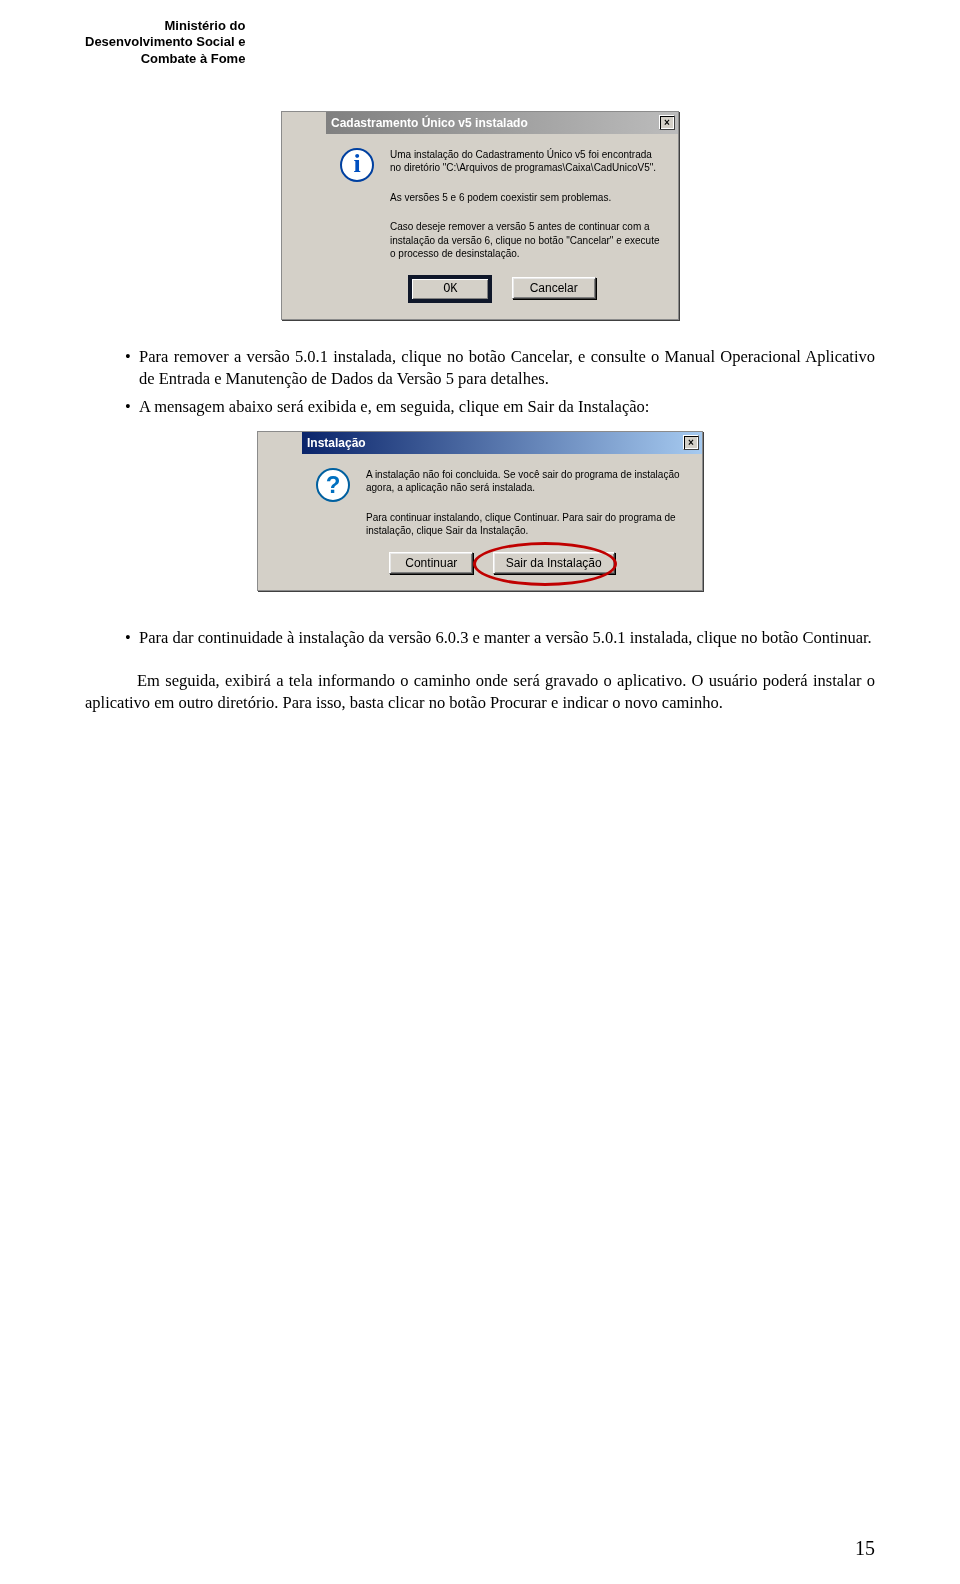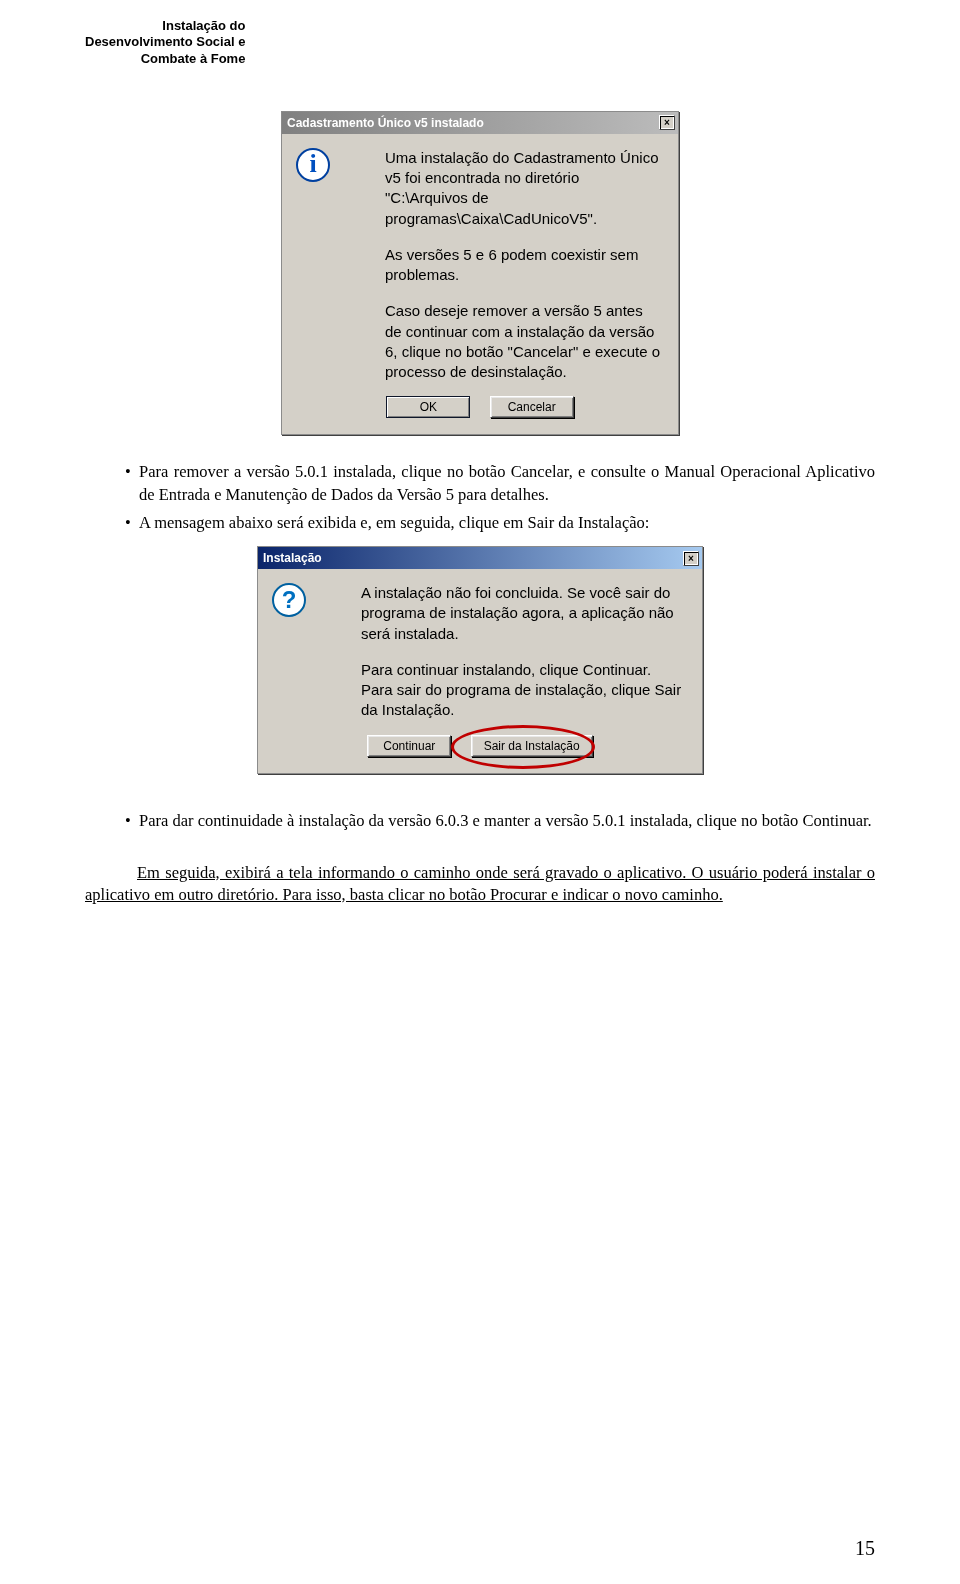--- a/index.html
+++ b/index.html
@@ -48,20 +48,21 @@
   .dialogs { text-align: center; }
   .dialog {
     display: inline-block;
     text-align: left;
     border: 1px solid #8b8b8b;
     background: #d4d0c8;
     font-family: Tahoma, Arial, sans-serif;
     font-size: 12px;
     color: #000;
     box-shadow: 1px 1px 0 #404040;
+    padding-left: 44px;
   }
   .dialog1 { width: 398px; margin-top: 4px; margin-bottom: 16px; }
   .dialog2 { width: 446px; margin-top: 0px; margin-bottom: 10px; }
   .titlebar {
     font-weight: bold;
     color: #fff;
     padding: 3px 3px;
     display: flex;
     justify-content: space-between;
     align-items: center;
@@ -78,60 +79,60 @@
     border-bottom-color: #404040;
     font-family: Arial, sans-serif;
     font-size: 10px; font-weight: bold;
     text-align: center;
     line-height: 13px;
     color: #000;
     box-shadow: 1px 1px 0 #000 inset, -1px -1px 0 #fff inset;
   }
   .dlg-body { display: flex; padding: 14px 16px 8px 14px; gap: 14px; }
   .dlg-icon { flex: 0 0 36px; }
-  .dlg-text p { margin-bottom: 16px; line-height: 1.35; font-size: 15px; margin-left: 39px; }
+  .dlg-text p { margin-bottom: 16px; line-height: 1.35; font-size: 10px; }
   .dlg-text p:last-child { margin-bottom: 6px; }
   .dlg-buttons { text-align: center; padding: 0 0 16px 0; }
   .win-btn {
     display: inline-block;
     min-width: 84px;
     padding: 3px 12px;
     background: #d4d0c8;
     border: 1px solid #404040;
     border-top-color: #fff;
     border-left-color: #fff;
     box-shadow: 1px 1px 0 #000, inset 1px 1px 0 #e8e8e8, inset -1px -1px 0 #808080;
     font-family: Tahoma, Arial, sans-serif;
     font-size: 12px;
     text-align: center;
     margin: 0 8px;
   }
   .win-btn.wide { min-width: 116px; }
-  .win-btn.default { border: 1px solid #0f172a; box-shadow: inset 1px 1px 0 #fff, inset -1px -1px 0 #808080; }
+  .win-btn.default { border: 4px solid #0f172a; box-shadow: inset 1px 1px 0 #fff, inset -1px -1px 0 #808080; font-family: Liberation Mono, monospace; }
   .ellipse-wrap { position: relative; display: inline-block; }
   .red-ellipse {
     position: absolute;
     left: -12px; top: -10px;
     width: 144px; height: 44px;
     border: 3px solid #c00000;
     border-radius: 50%;
     pointer-events: none;
   }
   .body-text {
     font-size: 16.5px;
     line-height: 1.35;
     text-align: justify;
   }
   .bullet {
     display: flex;
     margin-bottom: 6px;
   }
   .bullet .mark { flex: 0 0 40px; padding-left: 40px; }
   .bullet .btxt { flex: 1; }
-  .para-indent { text-indent: 52px; margin-top: 30px; text-decoration: underline; }
+  .para-indent { text-indent: 52px; margin-top: 21px; }
   .page-num {
     position: absolute;
     bottom: 24px;
     right: 85px;
     font-size: 20px;
   }
   
   .info-icon {
     width: 34px; height: 34px; border-radius: 50%;
     background: #fff; border: 2px solid #0040a0;
@@ -151,21 +152,21 @@
     content: "?"; position: absolute; left: 0; right: 0;
     text-align: center; font-family: Arial; font-weight: bold;
     font-size: 24px; color: #0070c0; line-height: 30px;
   }
 </style>
 </head>
 <body>
 
 <div class="header">
   <div class="ministry">
-    <div>Instalação do</div>
+    <div>Ministério do</div>
     <div>Desenvolvimento Social e</div>
     <div>Combate à Fome</div>
   </div>
 </div>
 
 <div class="dialogs">
   <div class="dialog dialog1">
     <div class="titlebar titlebar-gray">
       <span class="t-text">Cadastramento Único v5 instalado</span>
       <span class="close-btn">×</span>

